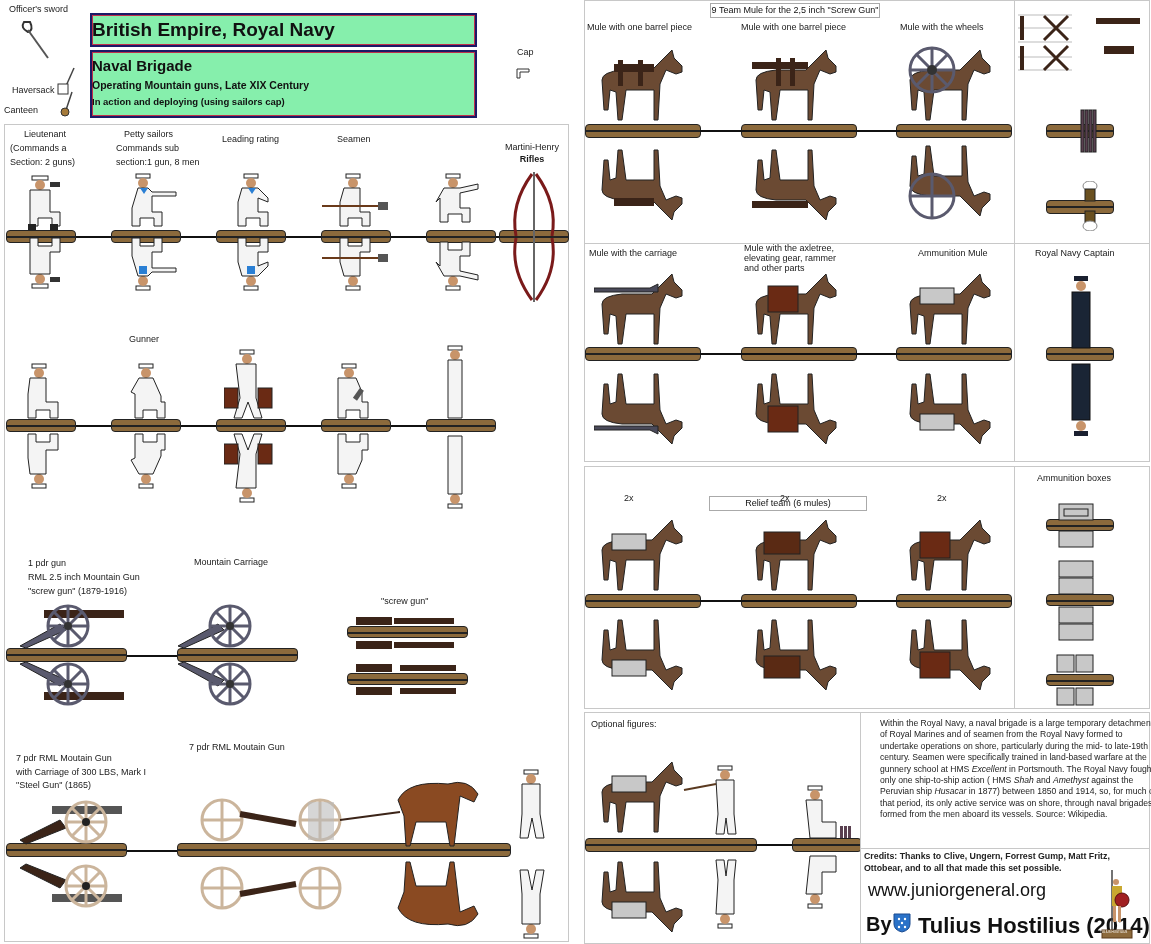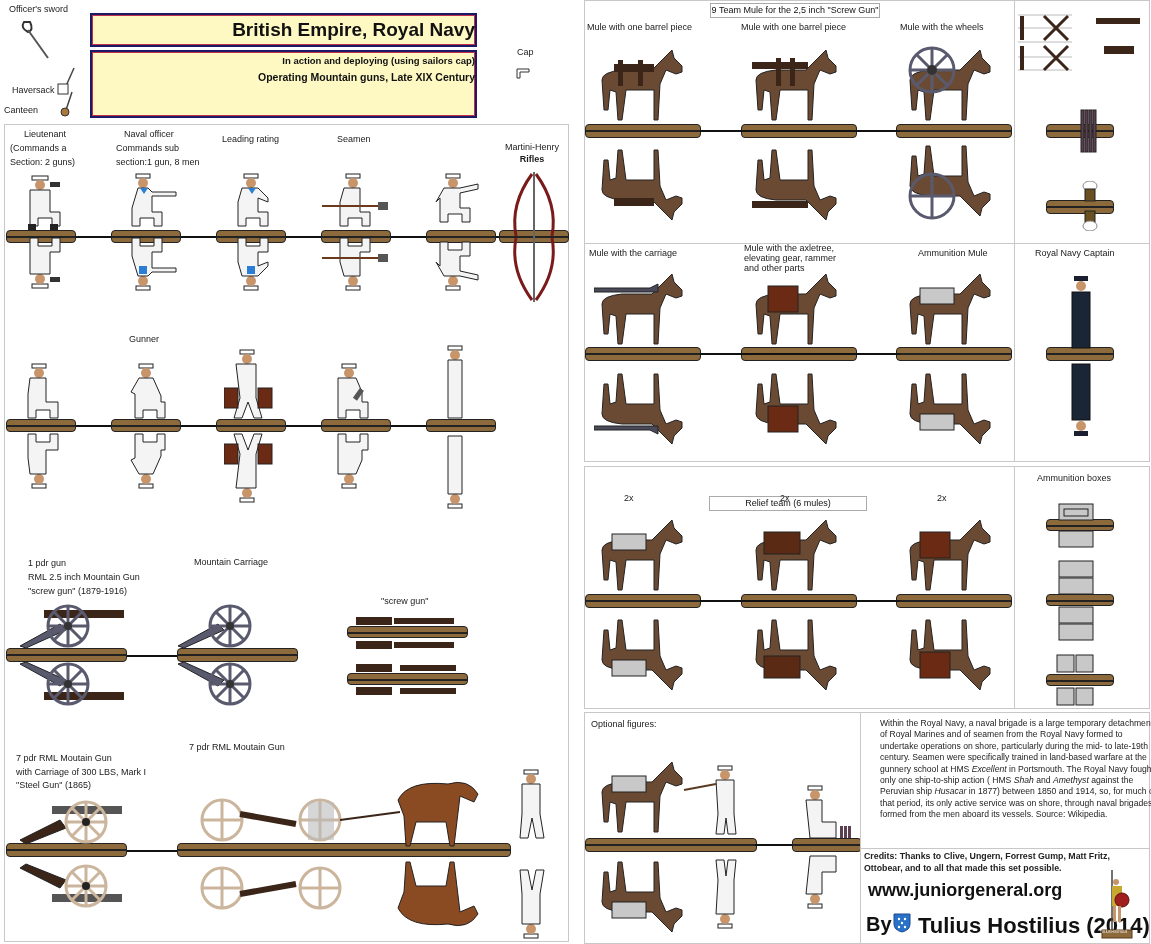--- a/index.html
+++ b/index.html
@@ -1,20 +1,20 @@
 <!DOCTYPE html>
 <html><head>
 <meta charset="utf-8">
 <style>
 *{box-sizing:border-box;margin:0;padding:0}
 body{width:1151px;height:944px;background:#fff;position:relative;overflow:hidden;font-family:"Liberation Sans",sans-serif;font-size:9px;color:#111}
 .abs{position:absolute}
 .lbl{position:absolute;font-size:9px;line-height:11px;color:#1a1a1a;white-space:nowrap}
 .panel{position:absolute;border:1px solid #c8c8c8;background:#fff}
-.title-box{position:absolute;border:2px solid #1a1a66;box-shadow:inset 0 0 0 1px #c0304a;background:#fef9c3;text-align:right}
+.title-box{position:absolute;border:2px solid #1a1a66;box-shadow:inset 0 0 0 1px #c0304a;background:#86efac;text-align:left}
 .base{position:absolute;height:13px;background:#8c6a3c;border:1px solid #222;border-radius:4px}
 .base::after{content:"";position:absolute;left:0;right:0;top:5px;height:2px;background:#222}
 .link{position:absolute;height:2px;background:#111}
 .fig{position:absolute}
 .boxed{position:absolute;border:1px solid #aaa;background:#fff;text-align:center;font-size:9px;line-height:13px}
 .desc{position:absolute;font-size:8.6px;line-height:11.4px;color:#222;white-space:normal}
 .big{font-weight:bold}
 </style>
 </head>
 <body>
@@ -36,33 +36,34 @@
   </svg>
 <div class="lbl" style="left:517px;top:47px">Cap</div>
 <svg class="abs" style="left:516px;top:67px" width="14" height="12" viewBox="0 0 14 12">
     <path d="M1 2 h12 v3 h-9 v6 h-3 z" fill="#fff" stroke="#333"></path>
   </svg>
 
 <div class="title-box" style="left:90px;top:13px;width:387px;height:34px">
   <div style="font-size:19px;font-weight:bold;line-height:30px;color:#111">British Empire, Royal Navy</div>
 </div>
 <div class="title-box" style="left:90px;top:50px;width:387px;height:68px">
+  <div style="font-size:15px;font-weight:bold;line-height:24px;margin-top:2px">Naval Brigade</div>
+  <div style="font-size:10.5px;font-weight:bold;line-height:15px">Operating Mountain guns, Late XIX Century</div>
   <div style="font-size:9.5px;font-weight:bold;line-height:18px">In action and deploying (using sailors cap)</div>
-  <div style="font-size:10.5px;font-weight:bold;line-height:15px">Operating Mountain guns, Late XIX Century</div>
 </div>
 
 <div class="panel" style="left:4px;top:124px;width:565px;height:818px"></div>
 
 <div class="lbl" style="left:10px;top:127px;line-height:14px">
   <div style="padding-left:14px">Lieutenant</div>
     <div>(Commands a</div>
     <div>Section: 2 guns)</div>
 </div>
 <div class="lbl" style="left:116px;top:127px;line-height:14px">
-  <div style="padding-left:8px">Naval officer</div>
+  <div style="padding-left:8px">Petty sailors</div>
     <div>Commands sub</div>
     <div>section:1 gun, 8 men</div>
 </div>
 <div class="lbl" style="left:222px;top:134px">Leading rating</div>
 <div class="lbl" style="left:337px;top:134px">Seamen</div>
 <div class="lbl" style="left:505px;top:141px;text-align:center;line-height:12px">
   <div>Martini-Henry</div>
     <div class="big">Rifles</div>
 </div>
 
@@ -576,21 +577,21 @@
     </g>
   </svg>
 
 <div class="panel" style="left:860px;top:712px;width:290px;height:138px"></div>
 <div class="desc" style="left:880px;top:718px;width:282px">
   <span>Within the Royal Navy, a naval brigade is a large temporary detachment of Royal Marines and of seamen from the Royal Navy formed to undertake operations on shore, particularly during the mid- to late-19th century. Seamen were specifically trained in land-based warfare at the gunnery school at HMS </span><i>Excellent</i><span> in Portsmouth. The Royal Navy fought only one ship-to-ship action ( HMS </span><i>Shah</i><span> and </span><i>Amethyst</i><span> against the Peruvian ship </span><i>Husacar</i><span> in 1877) between 1850 and 1914, so, for much of that period, its only active service was on shore, through naval brigades formed from the men aboard its vessels. Source: Wikipedia.</span>
 </div>
 
 <div class="panel" style="left:860px;top:848px;width:290px;height:96px"></div>
 <div class="desc" style="left:864px;top:851px;width:280px;font-weight:bold;font-size:8.8px;line-height:11.5px">Credits: Thanks to Clive, Ungern, Forrest Gump, Matt Fritz, Ottobear, and to all that made this set possible.</div>
-<div class="abs" style="left:868px;top:880px;font-size:18px;font-weight:bold;color:#111">www.juniorgeneral.org</div>
+<div class="abs" style="left:868px;top:880px;font-size:18px;font-weight:normal;color:#111">www.juniorgeneral.org</div>
 <div class="abs" style="left:866px;top:913px;font-size:20px;font-weight:bold">By</div>
 <svg class="abs" style="left:893px;top:913px" width="18" height="20" viewBox="0 0 18 20">
     <path d="M1 1 h16 v10 q0 6 -8 8 q-8 -2 -8 -8 z" fill="#2a72c8" stroke="#1a4a90"></path>
     <g fill="#fff">
       <circle cx="6" cy="6" r="1.2"></circle>
       <circle cx="12" cy="6" r="1.2"></circle>
       <circle cx="9" cy="10" r="1.2"></circle>
       <circle cx="6" cy="14" r="1.2"></circle>
       <circle cx="12" cy="14" r="1.2"></circle>
     </g>

